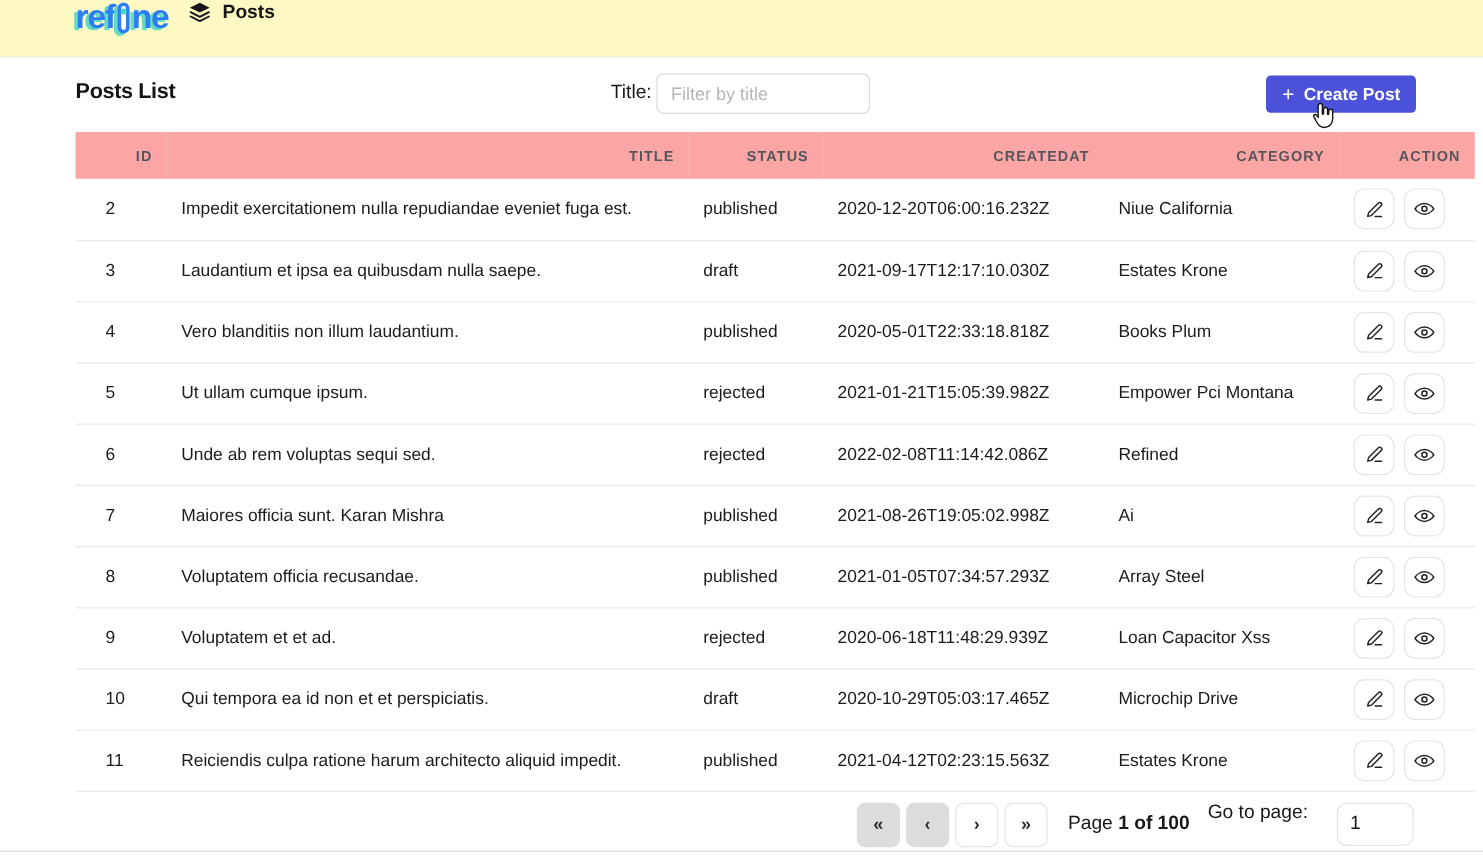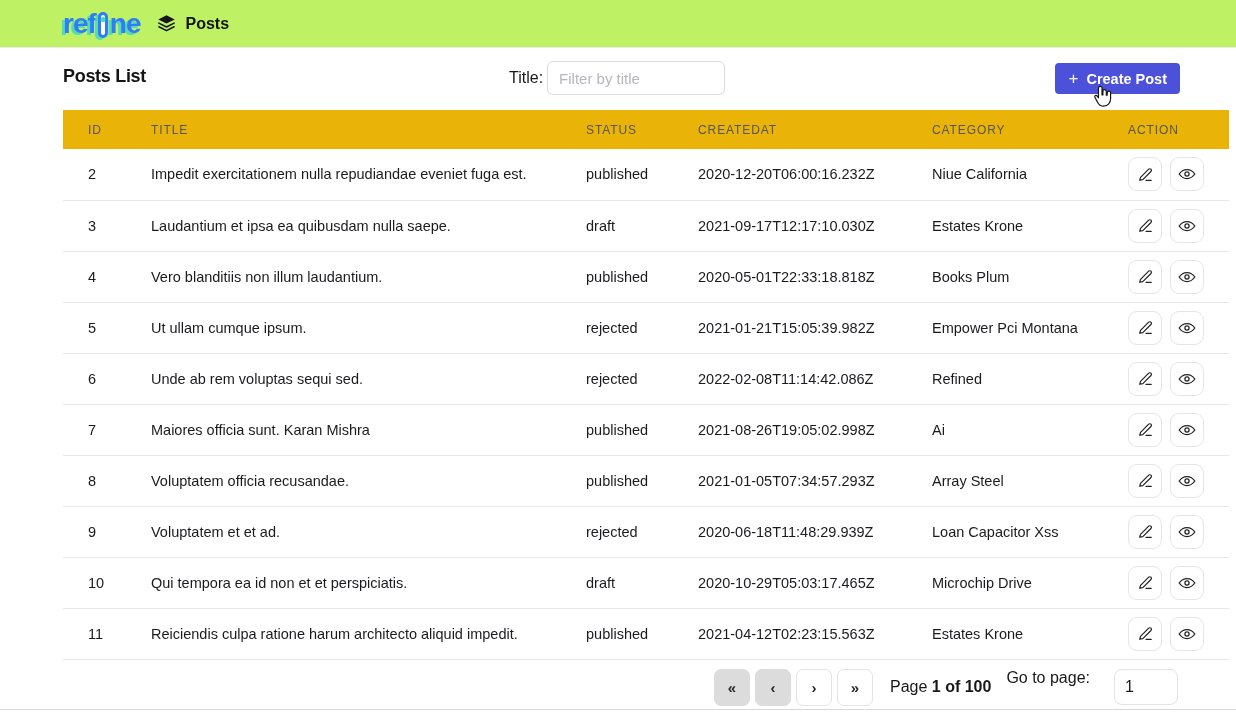--- a/index.html
+++ b/index.html
@@ -9,25 +9,25 @@
     background: #ffffff;
     color: #18181b;
     position: relative;
     overflow: hidden;
   }
 
   
   .topbar {
     height: 48px;
     display: flex;
-    align-items: center;
+    align-items: flex-start;
     gap: 16px;
     padding-left: 63px;
     border-bottom: 1px solid #e9e9e9;
-    background: #bef264;
+    background: #fef9c3;
   }
   .logo { display: flex; align-items: flex-end; cursor: pointer; }
   .logo-part {
     font-size: 28px;
     font-weight: 800;
     letter-spacing: -1px;
     color: #2e7cf6;
     text-shadow: -3px 2px 0 rgba(69,214,195,0.85);
     line-height: 1;
   }
@@ -93,26 +93,26 @@
   
   .table-wrap { margin: 0 7px 0 63px; }
   table { width: 1166px; border-collapse: collapse; table-layout: fixed; }
   col.c-id       { width: 76px; }
   col.c-title    { width: 435px; }
   col.c-status   { width: 112px; }
   col.c-created  { width: 234px; }
   col.c-category { width: 196px; }
   col.c-action   { width: 113px; }
   thead th {
-    background: #eab308;
+    background: #fca5a5;
     height: 39px;
-    font-size: 12px; font-weight: 400;
+    font-size: 12px; font-weight: 700;
     color: #55555c;
     letter-spacing: 0.9px;
-    text-align: left;
+    text-align: right;
     padding: 0 12px;
     white-space: nowrap;
   }
   th:first-child, td:first-child { padding-left: 25px; }
   tbody td {
     height: 51px;
     border-bottom: 1px solid #e8e8ea;
     font-size: 14.5px;
     color: #1b1b1f;
     font-weight: 500;

